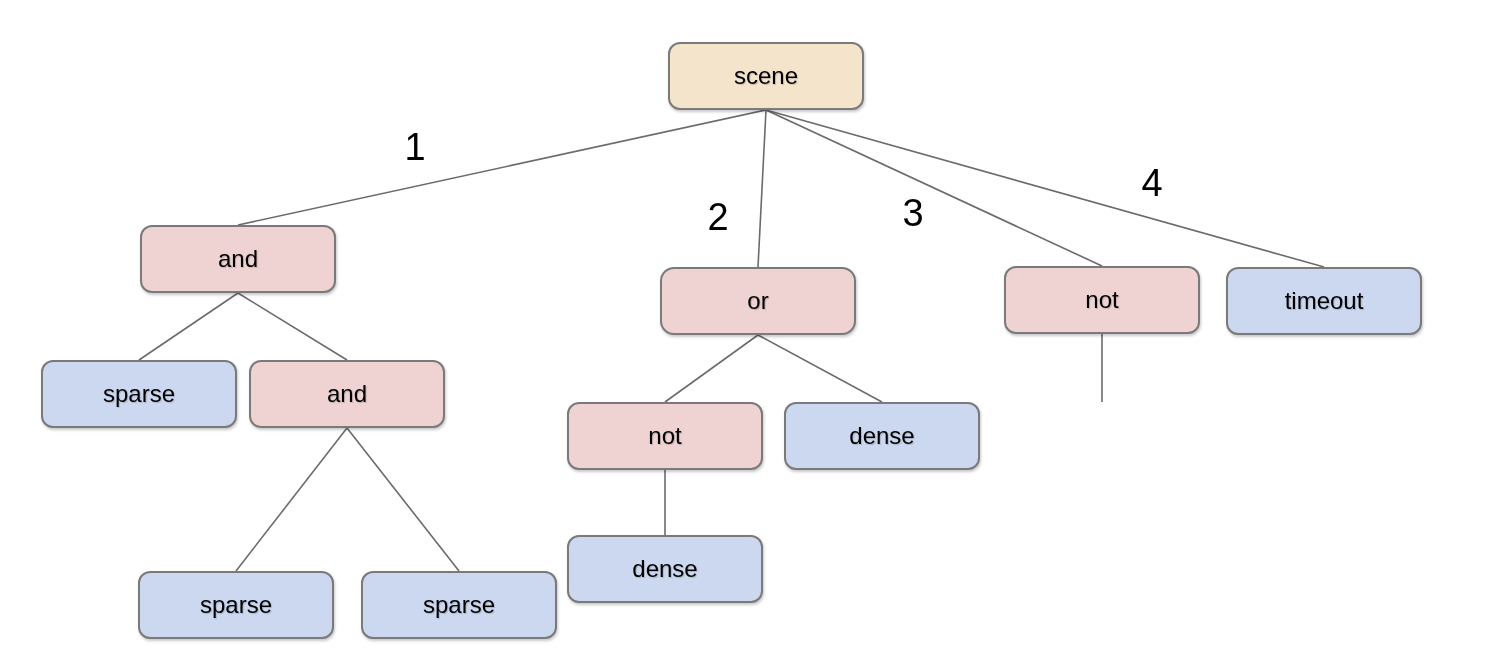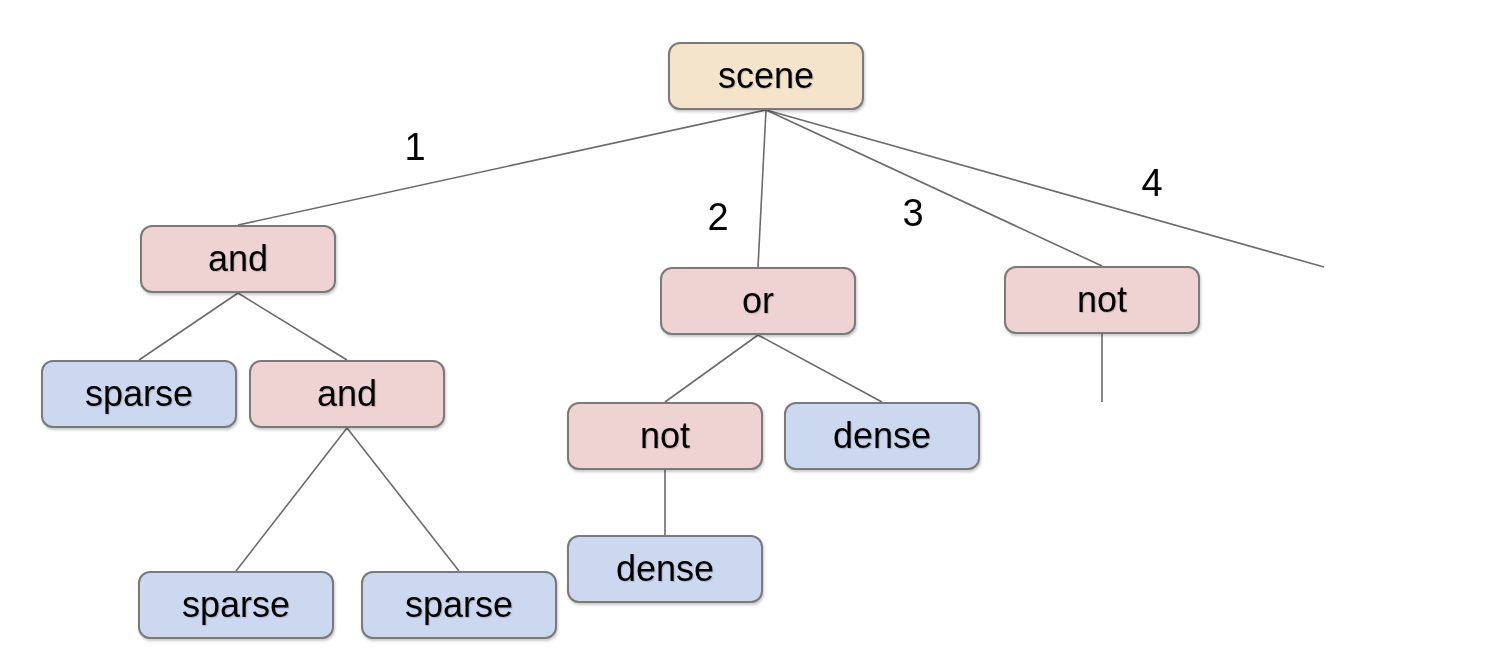--- a/index.html
+++ b/index.html
@@ -28,40 +28,40 @@
   .node {
     position: absolute;
     width: 196px;
     height: 68px;
     box-sizing: border-box;
     border: 2px solid var(--border, #7a7a7a);
     border-radius: 12px;
     display: flex;
     align-items: center;
     justify-content: center;
-    font-size: 36px;
+    font-size: 24px;
     color: var(--text, #000000);
     box-shadow: 1px 2px 3px rgba(0,0,0,0.22);
     text-shadow: 1px 1px 1px rgba(0,0,0,0.18);
   }
   .node.root     { background: var(--root-fill, #f4e4cc); }
   .node.operator { background: var(--operator-fill, #eed3d2); }
   .node.leaf     { background: var(--leaf-fill, #ccd7f0); }
 
   .edge-label {
     position: absolute;
     transform: translate(-50%, -50%);
     font-size: 38px;
     color: var(--text, #000000);
   }
 
   
   #n-scene    { left: 668px;  top: 42px;  }
   #n-and1     { left: 140px;  top: 225px; }
-  #n-or       { left: 660px;  top: 267px; }
+  #n-or       { left: 660px;  top: 267px; border-radius: 14px; }
   #n-not1     { left: 1004px; top: 266px; }
   #n-timeout  { left: 1226px; top: 267px; }
   #n-sparse1  { left: 41px;   top: 360px; }
   #n-and2     { left: 249px;  top: 360px; }
   #n-not2     { left: 567px;  top: 402px; }
   #n-dense1   { left: 784px;  top: 402px; }
   #n-see      { left: 1004px; top: 402px; }
   #n-sparse2  { left: 138px;  top: 571px; }
   #n-sparse3  { left: 361px;  top: 571px; }
   #n-dense2   { left: 567px;  top: 535px; }
@@ -90,20 +90,21 @@
     <line x1="758" y1="335" x2="882" y2="402"></line>
     <line x1="665" y1="470" x2="665" y2="535"></line>
     <line x1="1102" y1="334" x2="1102" y2="402"></line>
   </svg>
 
   <div class="node root" id="n-scene">scene</div>
 
   <div class="node operator" id="n-and1">and</div>
   <div class="node operator" id="n-or">or</div>
   <div class="node operator" id="n-not1">not</div>
+  <div class="node leaf" id="n-timeout">timeout</div>
 
   <div class="node leaf" id="n-sparse1">sparse</div>
   <div class="node operator" id="n-and2">and</div>
   <div class="node operator" id="n-not2">not</div>
   <div class="node leaf" id="n-dense1">dense</div>
 
   <div class="node leaf" id="n-sparse2">sparse</div>
   <div class="node leaf" id="n-sparse3">sparse</div>
   <div class="node leaf" id="n-dense2">dense</div>
 

